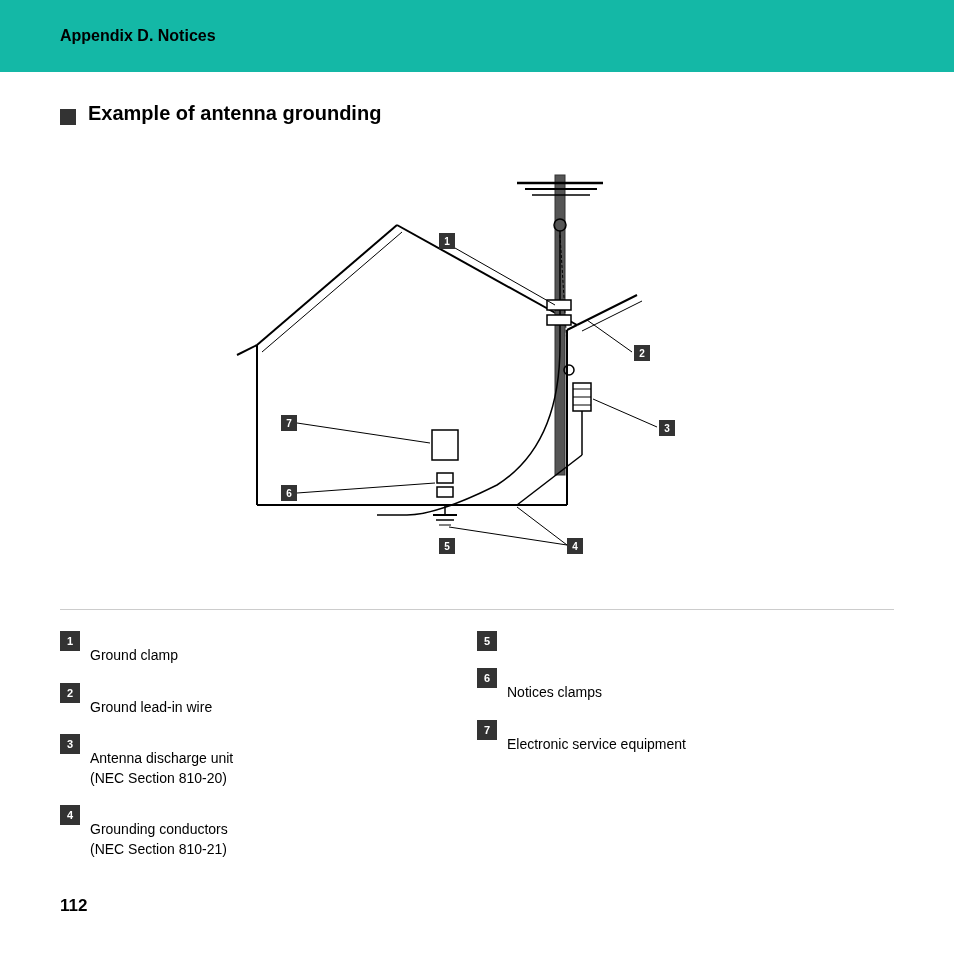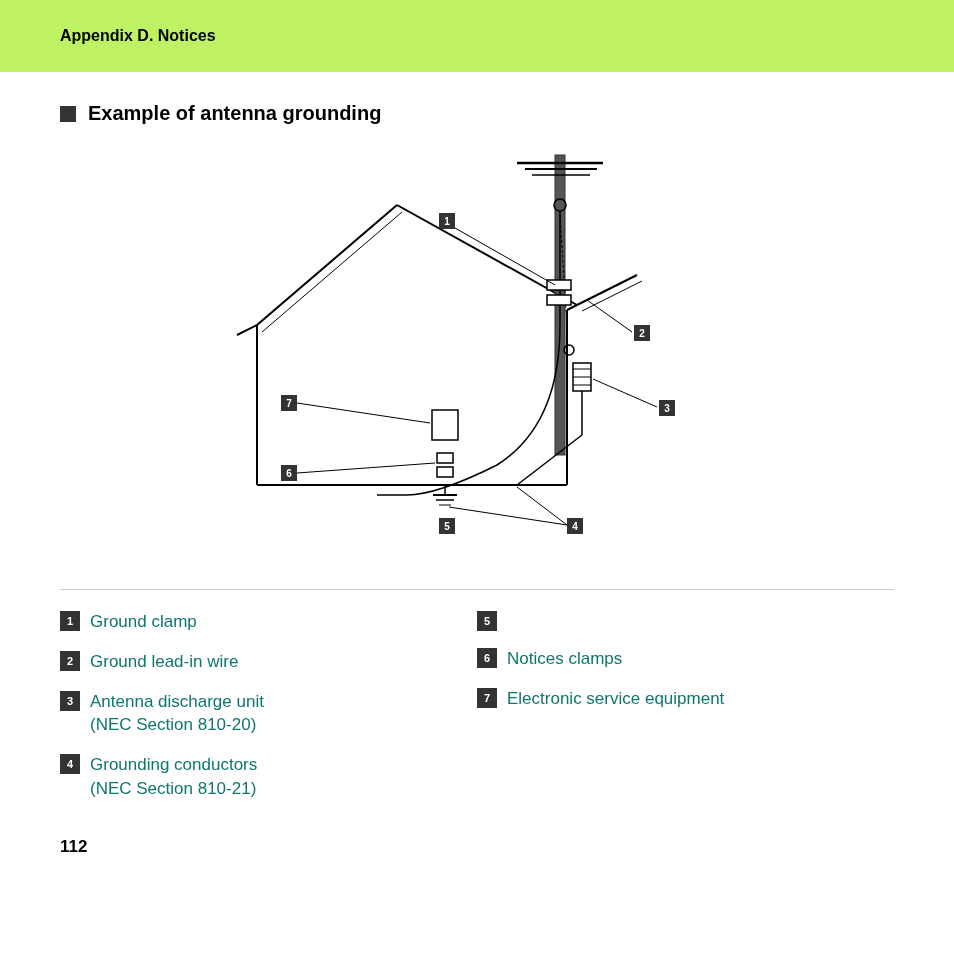--- a/index.html
+++ b/index.html
@@ -4,37 +4,38 @@
   <style>
     * { margin: 0; padding: 0; box-sizing: border-box; }
     body {
       width: 954px;
       height: 954px;
       font-family: Arial, Helvetica, sans-serif;
       background: #fff;
       overflow: hidden;
     }
     .header {
-      background: #bef264;
+      background: #14b8a6;
       padding: 18px 60px;
       height: 72px;
       display: flex;
       align-items: center;
     }
     .header-title {
       font-weight: bold;
       font-size: 16px;
       color: #000;
     }
     .main-content {
       padding: 30px 60px 20px 60px;
     }
     .section-heading {
       display: flex;
-      align-items: center;
+      align-items: flex-end;
+      margin-bottom: 20px;
     }
     .section-heading-square {
       width: 16px;
       height: 16px;
       background: #333;
       margin-right: 12px;
       flex-shrink: 0;
     }
     .section-heading-text {
       font-size: 20px;
@@ -75,23 +76,24 @@
       font-size: 11px;
       font-weight: bold;
       display: flex;
       align-items: center;
       justify-content: center;
       flex-shrink: 0;
       margin-right: 10px;
       margin-top: 1px;
     }
     .legend-text {
-      font-size: 17px;
-      color: #0f766e;
+      font-size: 14px;
+      color: #000000;
       line-height: 1.4;
+      margin-top: 16px;
     }
     .page-number {
       font-size: 17px;
       font-weight: bold;
       margin-top: 20px;
       color: #000;
     }
     .divider-line {
       border: none;
       border-top: 1px solid #ccc;

